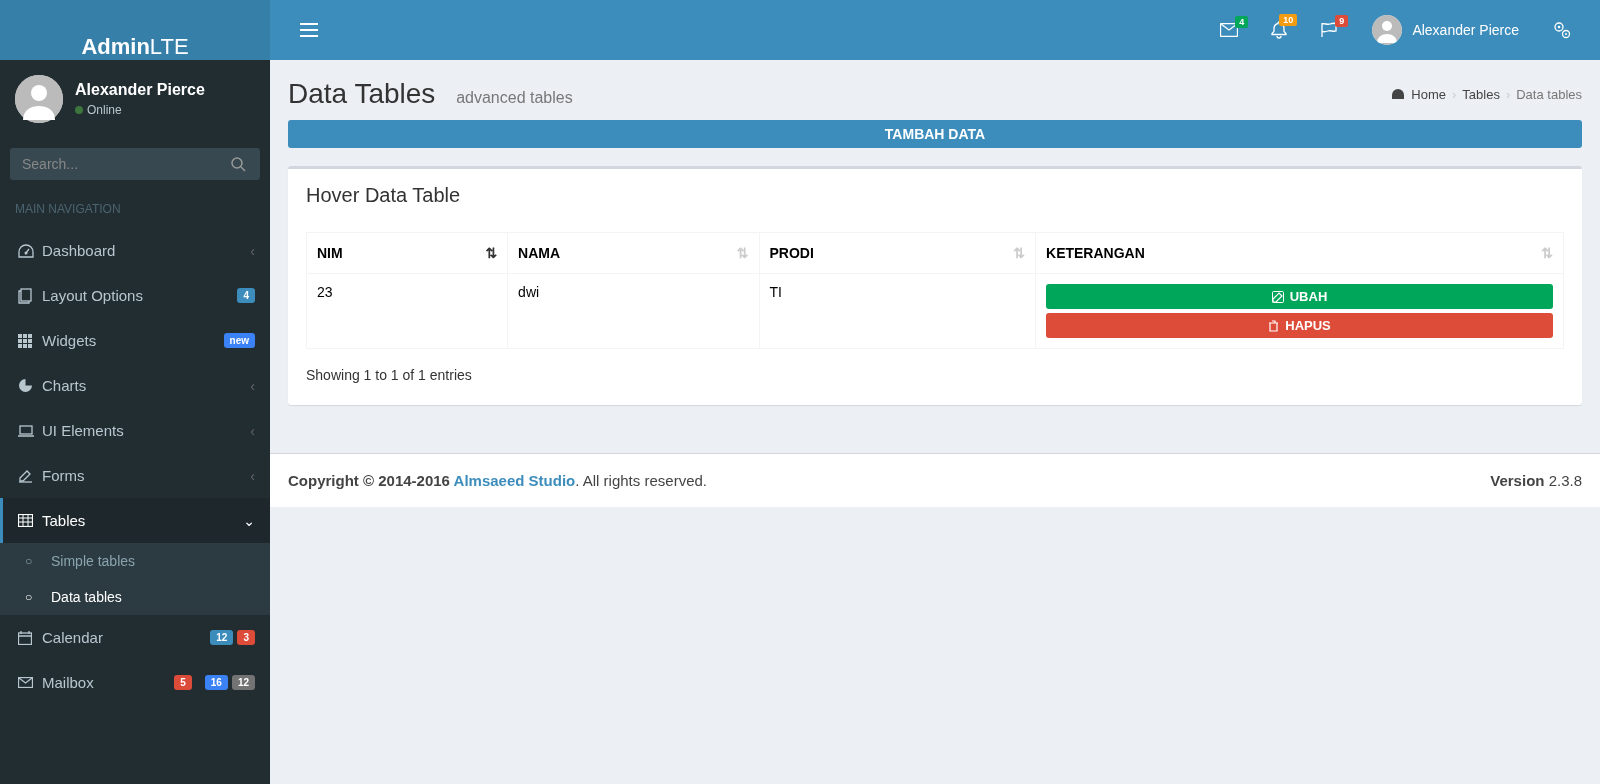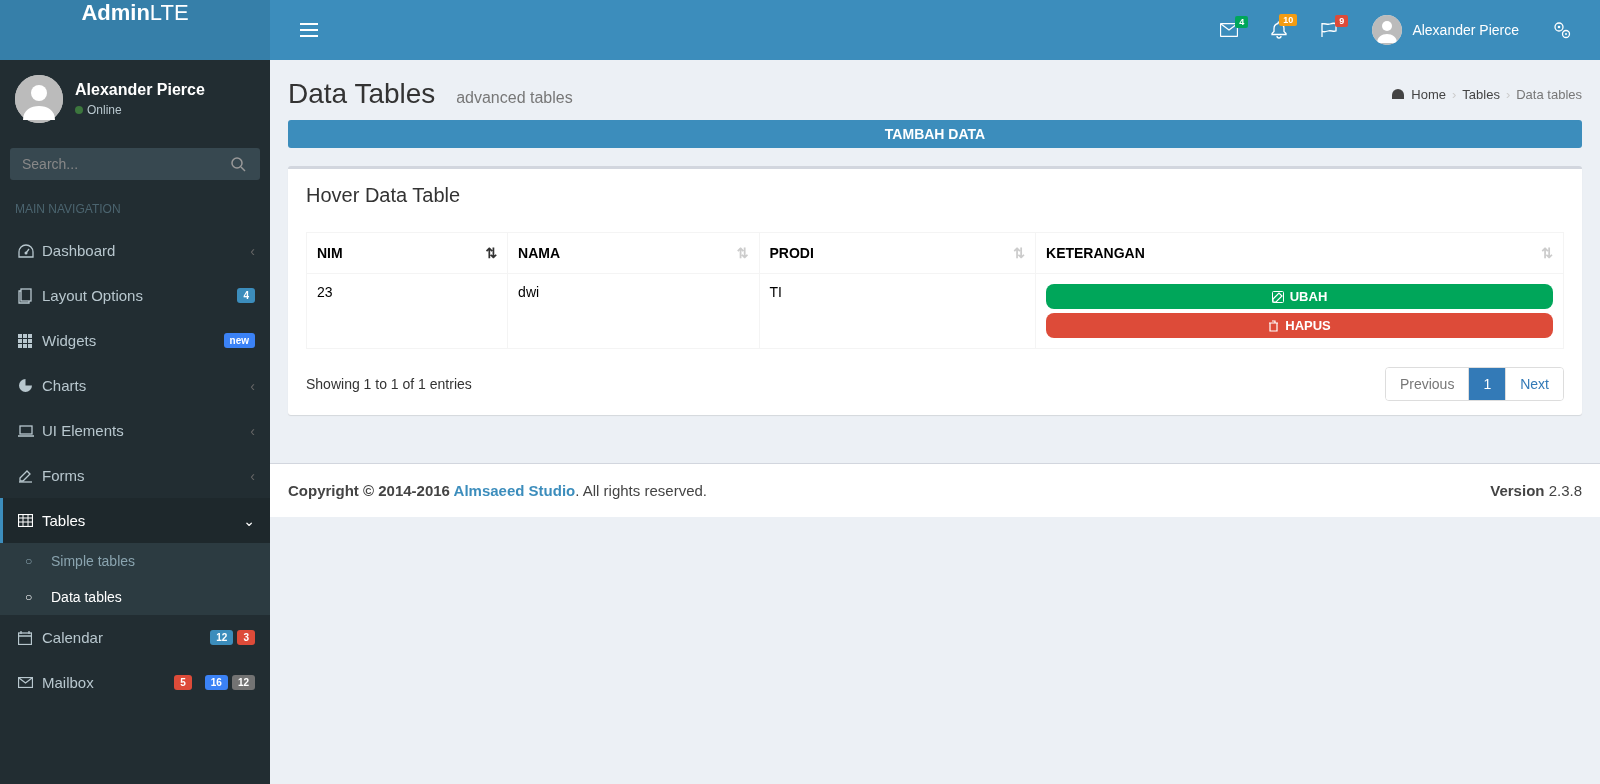--- a/index.html
+++ b/index.html
@@ -2,21 +2,21 @@
 <html><head>
 <meta charset="utf-8">
 <style>
   * { margin: 0; padding: 0; box-sizing: border-box; }
   body { font-family: "Source Sans Pro", "Helvetica Neue", Helvetica, Arial, sans-serif; font-size: 14px; background: #ecf0f5; width: 1600px; height: 784px; overflow: hidden; }
   
   .wrapper { display: flex; height: 100%; }
   
   
   .main-header { position: fixed; top: 0; left: 0; right: 0; height: 60px; display: flex; z-index: 100; }
-  .logo { width: 270px; height: 60px; background: #367fa9; color: #fff; display: flex; align-items: flex-start; justify-content: center; font-size: 22px; font-weight: 300; }
+  .logo { width: 270px; height: 60px; background: #367fa9; color: #fff; display: flex; align-items: flex-end; justify-content: center; font-size: 22px; font-weight: 300; }
   .logo b { font-weight: 700; }
   .navbar { flex: 1; background: #3c8dbc; display: flex; align-items: center; justify-content: space-between; padding: 0 15px; }
   .nav-toggle { color: #fff; font-size: 18px; cursor: pointer; padding: 15px; }
   .nav-right { display: flex; align-items: center; gap: 5px; }
   .nav-icon { position: relative; padding: 15px 14px; color: #fff; font-size: 18px; cursor: pointer; }
   .nav-badge { position: absolute; top: 8px; right: 4px; font-size: 9px; padding: 1px 4px; border-radius: 2px; color: #fff; font-weight: 600; }
   .bg-green { background: #00a65a; }
   .bg-yellow { background: #f39c12; }
   .bg-red { background: #dd4b39; }
   .user-menu { display: flex; align-items: center; gap: 10px; padding: 10px 15px; cursor: pointer; color: #fff; }
@@ -61,30 +61,30 @@
   .breadcrumb a { color: #444; text-decoration: none; }
   .breadcrumb .sep { color: #ccc; }
   .breadcrumb .active { color: #777; }
   
   .content { padding: 0 18px 18px 18px; }
   .callout { background: #3c8dbc; color: #fff; text-align: center; padding: 6px; font-size: 14px; font-weight: 600; border-radius: 3px; margin-bottom: 18px; cursor: pointer; }
   
   .box { background: #fff; border-radius: 3px; border-top: 3px solid #d2d6de; box-shadow: 0 1px 1px rgba(0,0,0,.1); }
   .box-header { padding: 15px 18px; }
   .box-title { font-size: 20px; color: #333; font-weight: 400; }
-  .box-body { padding: 10px 18px 14px 18px; }
+  .box-body { padding: 10px 18px 22px 18px; }
   
   table.data-table { width: 100%; border-collapse: collapse; border: 1px solid #f4f4f4; }
   table.data-table th { text-align: left; padding: 12px 10px; border-bottom: 1px solid #f4f4f4; border-top: 1px solid #f4f4f4; font-weight: 700; font-size: 14px; position: relative; }
   table.data-table th .sort { float: right; color: #ccc; font-size: 14px; }
   table.data-table th .sort.active { color: #333; }
   table.data-table td { padding: 10px; border-top: 1px solid #f4f4f4; vertical-align: top; font-size: 14px; }
   table.data-table td:not(:last-child), table.data-table th:not(:last-child) { border-right: 1px solid #f4f4f4; }
   
-  .btn { display: flex; align-items: center; justify-content: center; gap: 6px; padding: 5px 12px; border: none; color: #fff; border-radius: 8px; cursor: pointer; font-size: 13px; font-weight: 600; width: 100%; }
+  .btn { display: flex; align-items: center; justify-content: center; gap: 6px; padding: 5px 12px; border: none; color: #fff; border-radius: 3px; cursor: pointer; font-size: 13px; font-weight: 600; width: 100%; }
   .btn-success { background: #00a65a; }
   .btn-danger { background: #dd4b39; margin-top: 4px; }
   
   .table-footer { display: flex; justify-content: space-between; align-items: center; padding-top: 18px; font-size: 14px; color: #333; }
   .pagination { display: flex; list-style: none; border: 1px solid #ddd; border-radius: 4px; overflow: hidden; }
   .pagination li { border-left: 1px solid #ddd; }
   .pagination li:first-child { border-left: none; }
   .pagination li a { display: block; padding: 8px 14px; color: #337ab7; text-decoration: none; background: #fff; }
   .pagination li.active a { background: #337ab7; color: #fff; }
   .pagination li.disabled a { color: #777; cursor: default; }
@@ -364,31 +364,20 @@
                         <path d="M1 3h9M2 3v8h7V3M4 1h3v2" fill="none" stroke="#fff" stroke-width="1.2"></path>
                       </svg>
                     <span>HAPUS</span>
                   </button>
                 </td>
               </tr>
             </tbody>
           </table>
           <div class="table-footer">
             <div>Showing 1 to 1 of 1 entries</div>
-            <ul class="pagination">
-              <li class="disabled">
-                  <a href="#">Previous</a>
-                </li>
-              <li class="active">
-                  <a href="#">1</a>
-                </li>
-              <li>
-                  <a href="#">Next</a>
-                </li>
-            </ul>
           </div>
         </div>
       </div>
     </div>
     <div class="main-footer">
       <div>
         <strong><span>Copyright © 2014-2016 </span><a href="#">Almsaeed Studio</a></strong><span>. All rights reserved.</span>
       </div>
       <div><b>Version</b><span> 2.3.8</span></div>
     </div>

